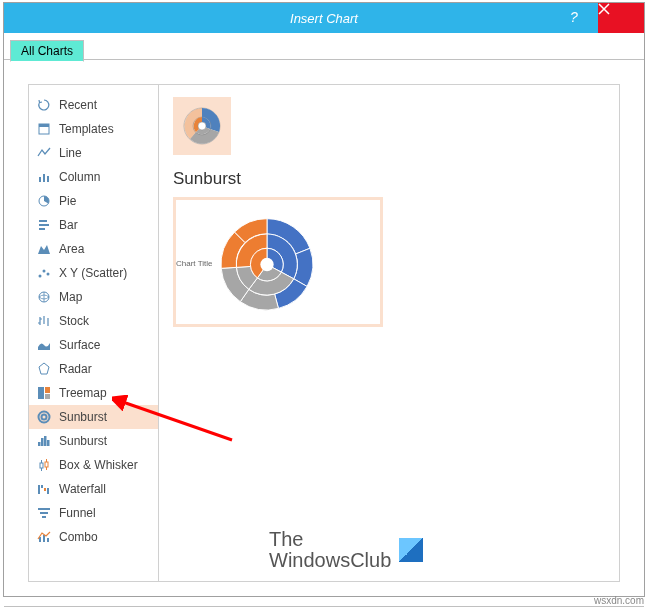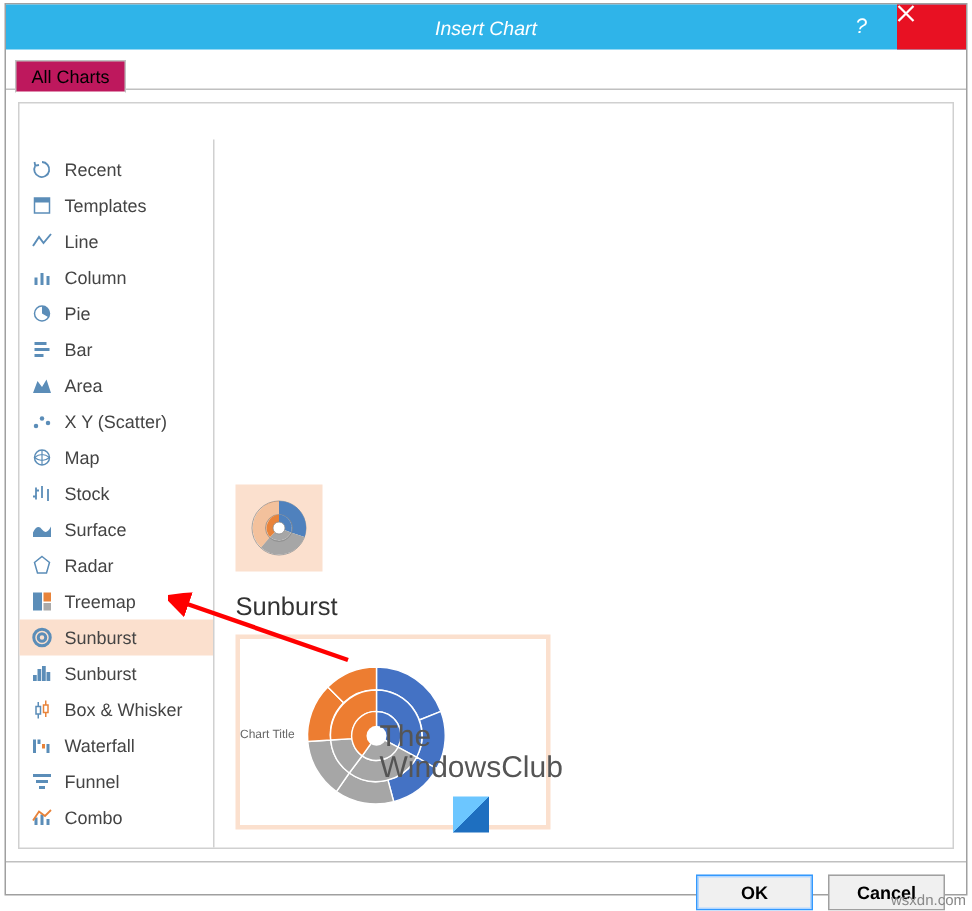--- a/index.html
+++ b/index.html
@@ -2,35 +2,35 @@
 <html><head>
   <meta charset="utf-8">
   <style>
     * { box-sizing: border-box; margin: 0; padding: 0; font-family: "Segoe UI", Arial, sans-serif; }
     body { background: #fff; width: 648px; height: 607px; overflow: hidden; position: relative; }
     .dialog { width: 642px; height: 595px; border: 1px solid #a0a0a0; position: absolute; top: 2px; left: 3px; background: #fff; }
     .titlebar { height: 30px; background: #2fb4e9; color: #fff; display: flex; align-items: center; justify-content: center; position: relative; font-size: 13px; font-style: italic; }
     .titlebar .help { position: absolute; right: 50px; top: 0; width: 40px; height: 30px; line-height: 28px; text-align: center; color: #fff; font-size: 14px; }
     .titlebar .close { position: absolute; right: 0; top: 0; width: 46px; height: 30px; background: #e81123; color: #fff; text-align: center; line-height: 26px; font-size: 16px; }
     .tabstrip { height: 27px; border-bottom: 1px solid #c0c0c0; background: #fff; padding-left: 6px; padding-top: 6px; }
-    .tab { display: inline-block; padding: 3px 10px; font-size: 12px; background: #be185d; border: 1px solid #c0c0c0; border-bottom: 1px solid #fff; position: relative; top: 1px; }
-    .body { display: flex; height: 498px; border: 1px solid #d0d0d0; margin: 8px; align-items: flex-end; }
+    .tab { display: inline-block; padding: 3px 10px; font-size: 12px; background: #5eead4; border: 1px solid #c0c0c0; border-bottom: 1px solid #fff; position: relative; top: 1px; }
+    .body { display: flex; height: 498px; border: 1px solid #d0d0d0; margin: 24px; }
     .sidebar { width: 130px; border-right: 1px solid #d0d0d0; padding: 8px 0; }
     .item { display: flex; align-items: center; height: 24px; padding: 0 6px; font-size: 12px; color: #444; cursor: default; }
     .item .icon { width: 18px; height: 16px; margin-right: 6px; display: flex; align-items: center; justify-content: center; color: #5b8db8; }
     .item.selected { background: #fbe0ce; }
     .main { flex: 1; padding: 12px 14px; position: relative; }
     .thumb { width: 58px; height: 58px; background: #fbe0ce; display: flex; align-items: center; justify-content: center; margin-bottom: 14px; }
     .chartname { font-size: 17px; color: #333; margin-bottom: 8px; }
     .preview { width: 210px; height: 130px; border: 3px solid #fbe0ce; background: #fff; display: flex; flex-direction: row; align-items: center; padding-top: 4px; }
     .preview .ct { font-size: 8px; color: #666; margin-bottom: 2px; }
     .footer { height: 40px; border-top: 1px solid #c0c0c0; display: flex; align-items: center; justify-content: flex-end; padding-right: 14px; gap: 10px; }
     .btn { width: 78px; height: 24px; font-size: 12px; background: #f0f0f0; border: 1px solid #a0a0a0; text-align: center; line-height: 22px; font-weight: bold; }
     .btn.primary { border: 1px solid #3399ff; box-shadow: 0 0 0 1px #b3d7ff inset; }
-    .watermark { position: absolute; bottom: 10px; left: 110px; display: flex; align-items: center; gap: 8px; flex-direction: column; }
+    .watermark { position: absolute; bottom: 10px; left: 110px; display: flex; align-items: center; gap: 8px; }
     .watermark .txt { font-size: 20px; color: #555; line-height: 1.05; }
     .watermark .sq { width: 24px; height: 24px; background: linear-gradient(135deg, #6cc6ff 50%, #1e6fc0 50%); }
     .ws { position: absolute; bottom: 1px; right: 4px; font-size: 10px; color: #888; }
     .arrow { position: absolute; top: 395px; left: 112px; pointer-events: none; }
     svg { display: block; }
   </style>
 </head>
 <body>
 
 <div class="dialog">

